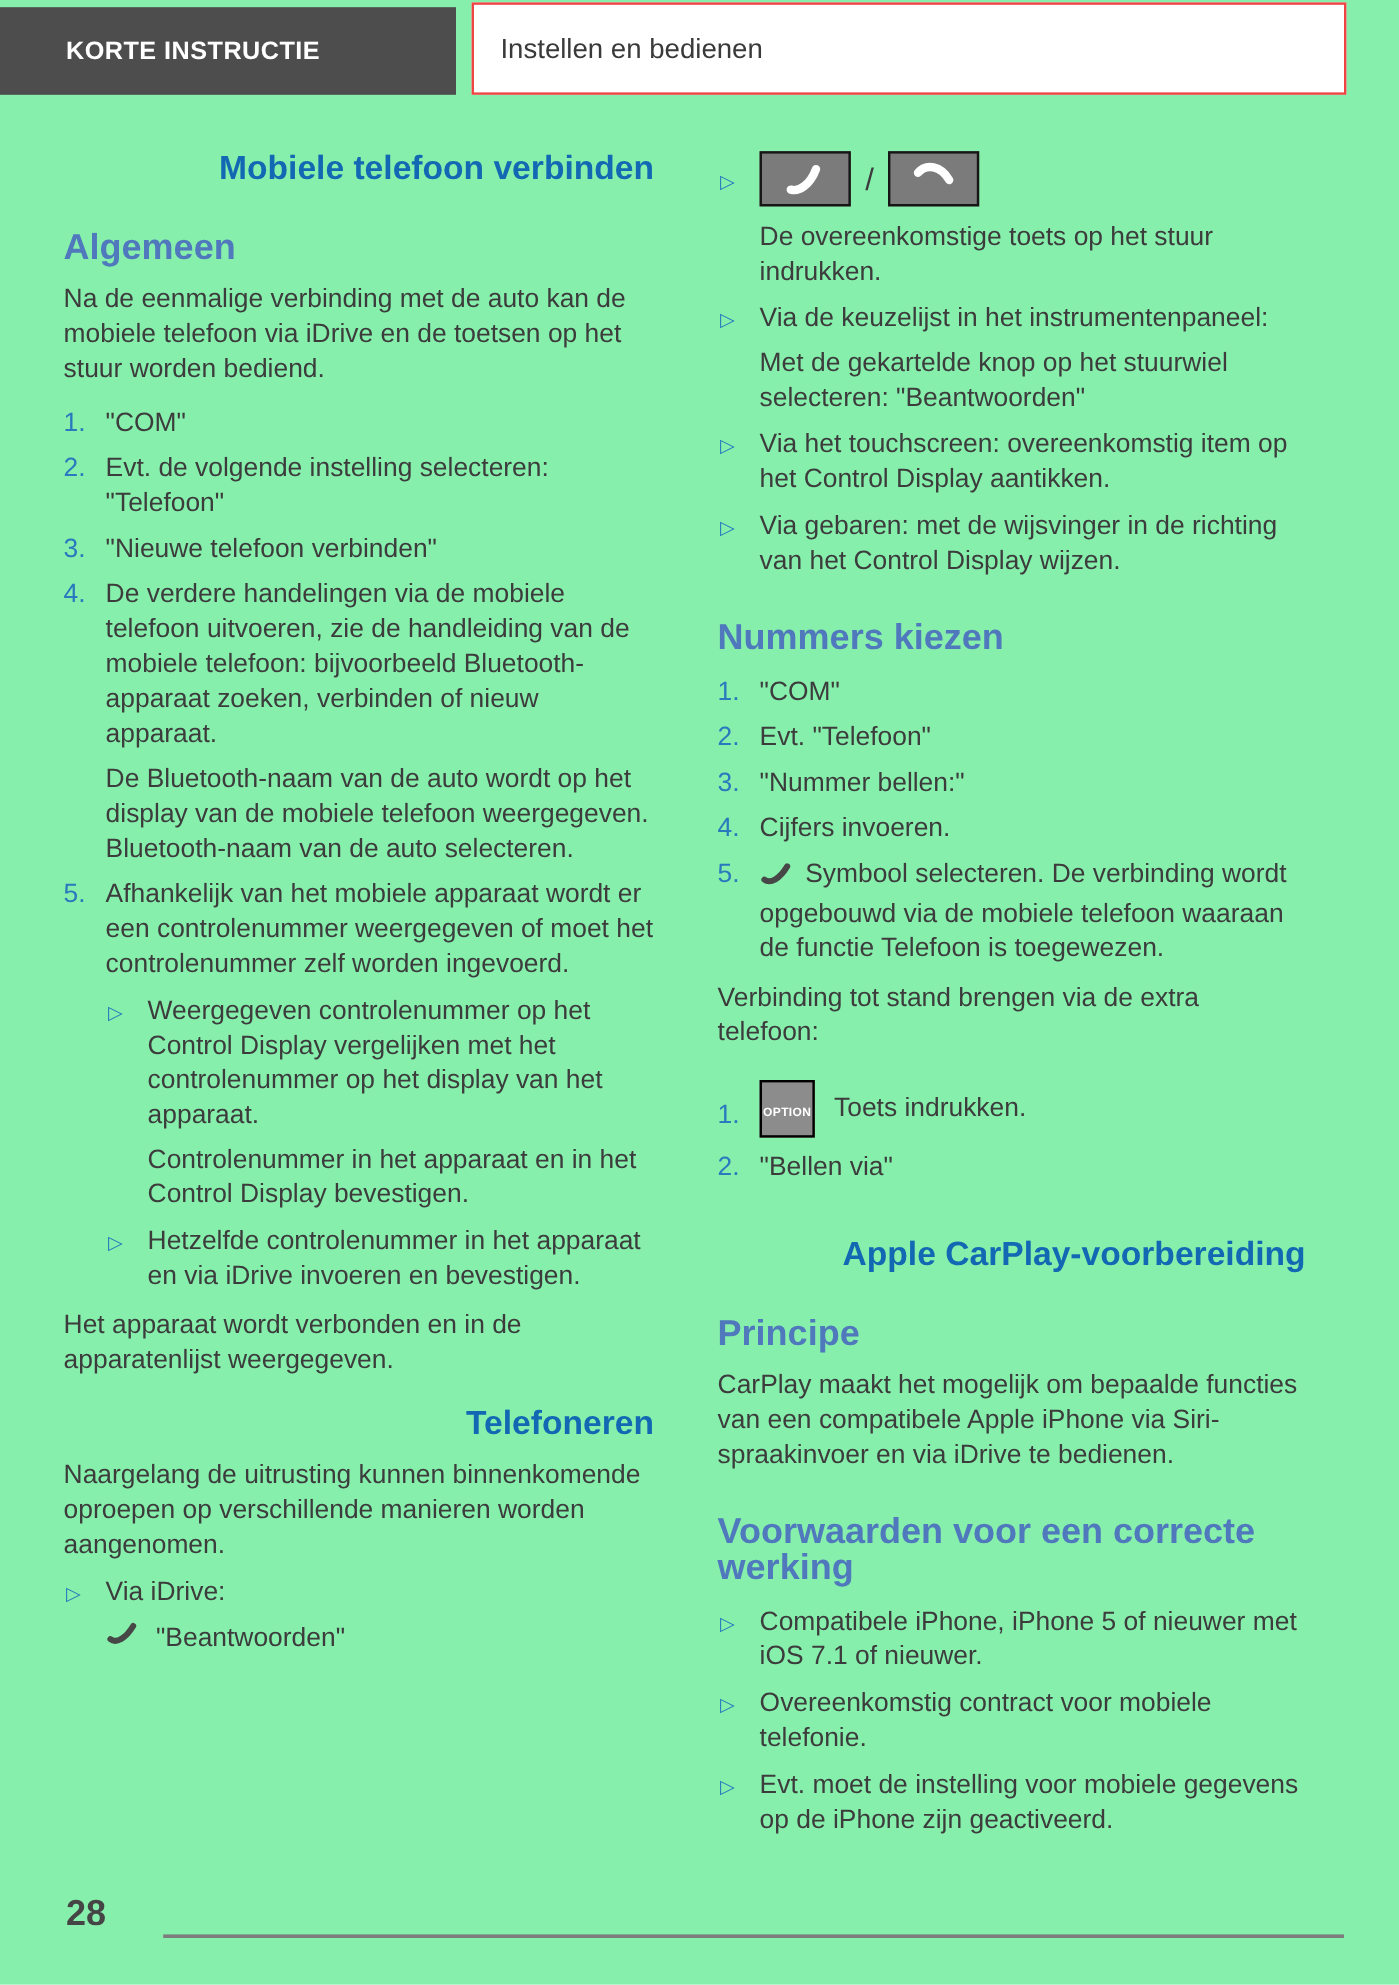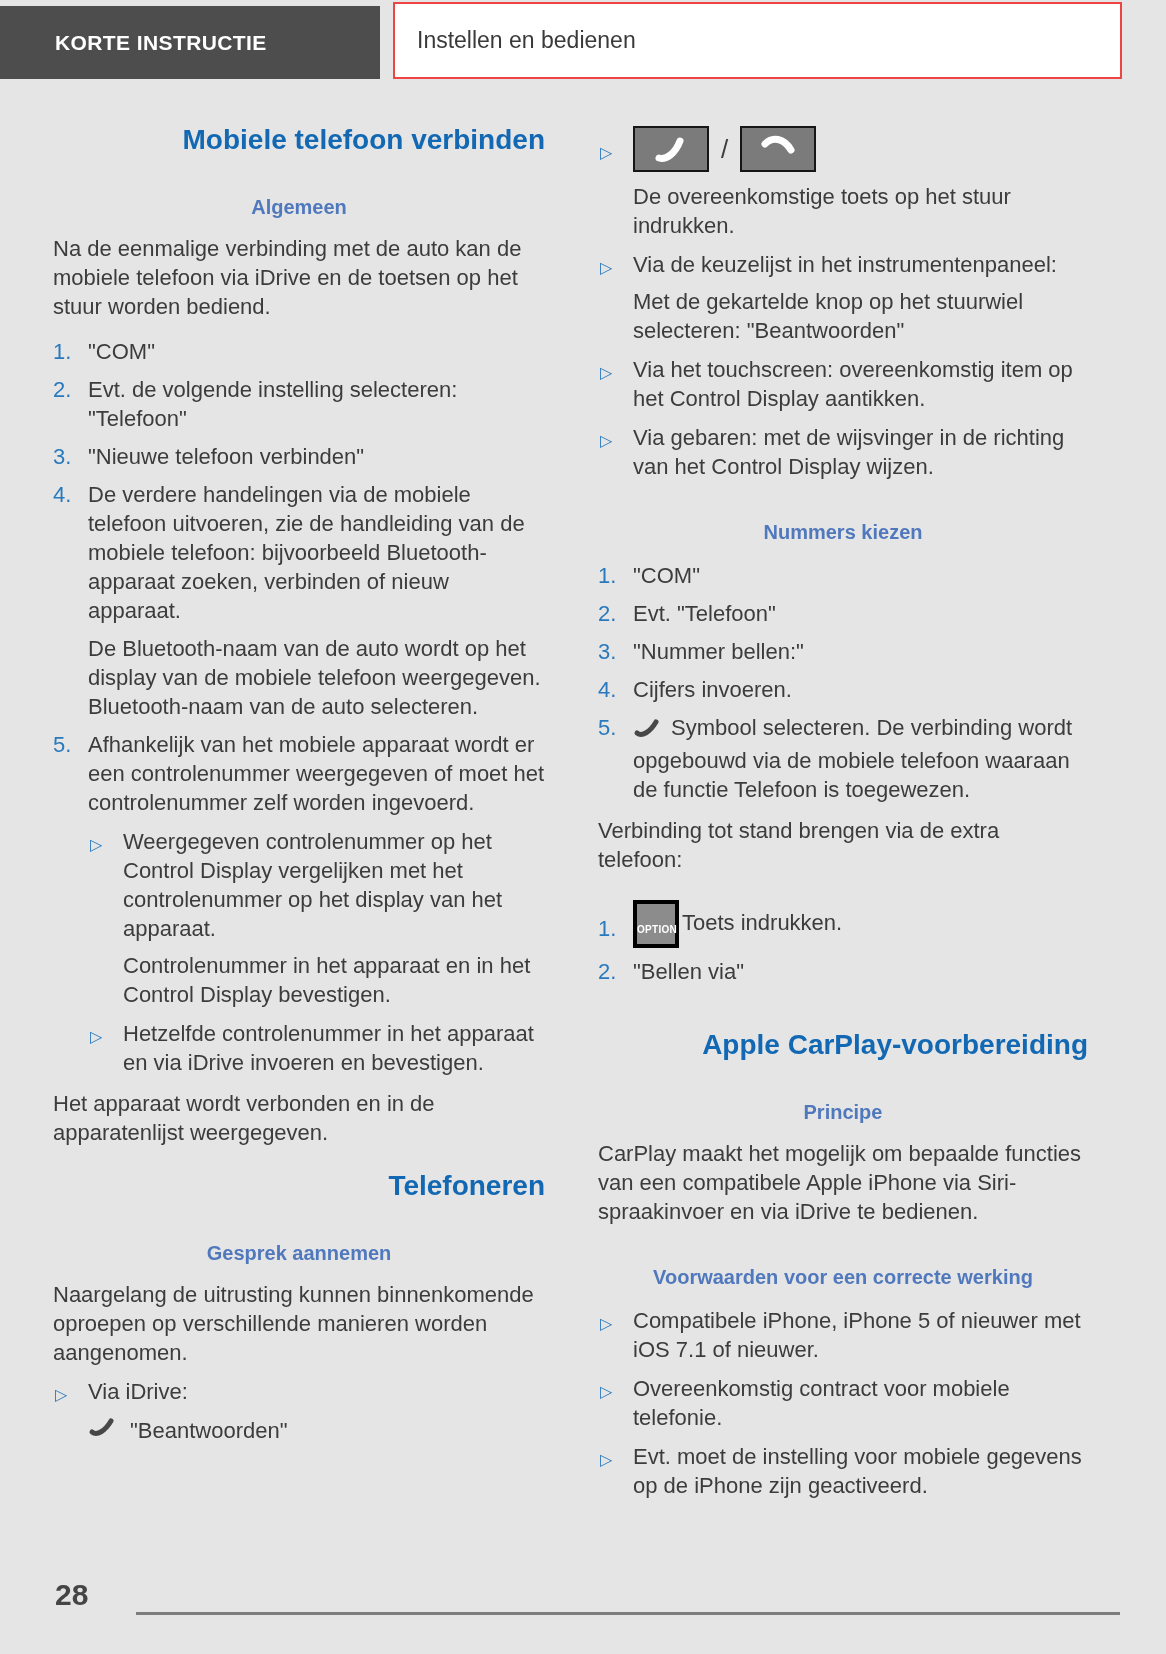--- a/index.html
+++ b/index.html
@@ -1,36 +1,36 @@
 <!DOCTYPE html>
 <html><head>
 <meta charset="utf-8">
 <style>
   html,body{margin:0;padding:0;background:#ffffff;}
   body{width:1166px;height:1654px;position:relative;font-family:"Liberation Sans",sans-serif;color:#3c3c3c;}
-  .page{position:absolute;left:0;top:0;width:1166px;height:1654px;background:#e5e5e5;overflow:hidden;}
+  .page{position:absolute;left:0;top:0;width:1166px;height:1654px;background:#86efac;overflow:hidden;}
 
   
   .hdr-badge{position:absolute;left:0;top:6px;width:380px;height:73px;background:#4d4d4d;
              display:flex;align-items:center;}
   .hdr-badge span{color:#ffffff;font-weight:bold;font-size:21px;letter-spacing:0.4px;margin-left:55px;}
   .hdr-box{position:absolute;left:393px;top:2px;width:729px;height:77px;border:2px solid #ef4444;
            box-sizing:border-box;background:#ffffff;display:flex;align-items:center;}
   .hdr-box span{font-size:23px;color:#3a3a3a;margin-left:22px;}
 
   
   .col{position:absolute;top:108px;width:492px;}
   .col-left{left:53px;}
   .col-right{left:598px;width:490px;}
 
   h1{font-size:28px;line-height:33px;font-weight:bold;color:#1268b3;margin:0;text-align:right;}
   h1.mt-first{margin-top:15px;}
   h1.mt-sm{margin-top:22px;}
   h1.mt-lg{margin-top:42px;}
-  h2{font-size:20px;line-height:30px;font-weight:bold;color:#5078bd;margin:36px 0 0 0;text-align:center;}
+  h2{font-size:30px;line-height:30px;font-weight:bold;color:#5078bd;margin:36px 0 0 0;}
   p.t{font-size:22px;line-height:29px;margin:12px 0 0 0;}
 
   .steps{margin-top:16px;}
   .step{position:relative;padding-left:35px;margin-top:9px;font-size:22px;line-height:29px;}
   .step .num{position:absolute;left:0;top:0;color:#2879bd;}
   .step p.t{margin-top:0;}
   .step p.extra{margin-top:9px;}
 
   .bullet{position:relative;padding-left:35px;margin-top:10px;font-size:22px;line-height:29px;}
   .bullet .marker{position:absolute;left:2px;top:3px;font-size:16px;color:#2879bd;}
@@ -40,23 +40,23 @@
   .sub .bullet{margin-top:10px;}
 
   
   .btn-row{display:flex;align-items:center;height:50px;}
   .wheel-btn{display:inline-flex;width:76px;height:46px;background:#7b7b7b;border:2px solid #161616;
              box-sizing:border-box;align-items:center;justify-content:center;}
   .slash{font-size:26px;color:#3c3c3c;margin:0 12px;}
   .after-btns{margin-top:8px !important;}
 
   
-  .option-key{display:inline-block;width:46px;height:48px;background:#8c8c8c;border:4px solid #000000;
+  .option-key{display:inline-block;width:46px;height:48px;background:#8c8c8c;border:2px solid #000000;
               box-sizing:border-box;color:#ffffff;font-size:10px;font-weight:bold;text-align:center;
-              line-height:52px;letter-spacing:0.3px;vertical-align:middle;margin-right:3px;}
+              line-height:52px;letter-spacing:0.3px;vertical-align:middle;margin-right:16px;}
   .step-option{margin-top:26px;}
 
   .inline-icon{display:inline-block;vertical-align:-4px;margin-right:10px;}
 
   .answer-row{margin-top:10px;padding-left:35px;font-size:22px;line-height:29px;display:flex;align-items:center;}
   .answer-row .inline-icon{margin-right:14px;vertical-align:middle;}
 
   
   .footer-num{position:absolute;left:55px;top:1578px;font-size:30px;font-weight:bold;color:#454545;}
   .footer-line{position:absolute;left:136px;top:1612px;width:984px;height:3px;background:#7d7d7d;}
@@ -110,21 +110,20 @@
             <span class="marker">▷</span>
             <p class="t">Hetzelfde controlenummer in het apparaat en via iDrive invoeren en bevestigen.</p>
           </div>
         </div>
       </div>
     </div>
     <p class="t">Het apparaat wordt verbonden en in de apparatenlijst weergegeven.</p>
 
     <h1 class="mt-sm">Telefoneren</h1>
 
-    <h2>Gesprek aannemen</h2>
     <p class="t">Naargelang de uitrusting kunnen binnenkomende oproepen op verschillende manieren worden aangenomen.</p>
     <div class="bullet">
       <span class="marker">▷</span>
       <p class="t">Via iDrive:</p>
     </div>
     <div class="answer-row">
       <span class="inline-icon">
         <svg width="28" height="22" viewBox="0 0 28 22">
           <path d="M4 16 C 9 20, 17 15, 23 5" stroke="#474747" stroke-width="5" fill="none" stroke-linecap="round"></path>
         </svg>

